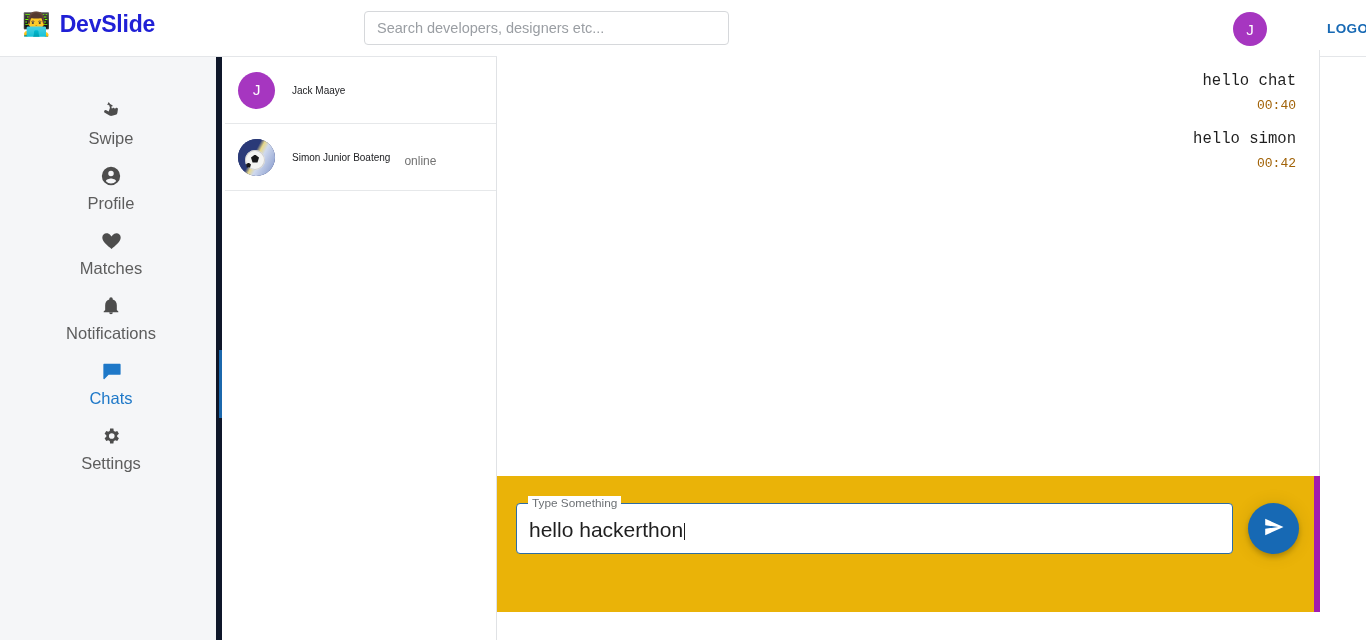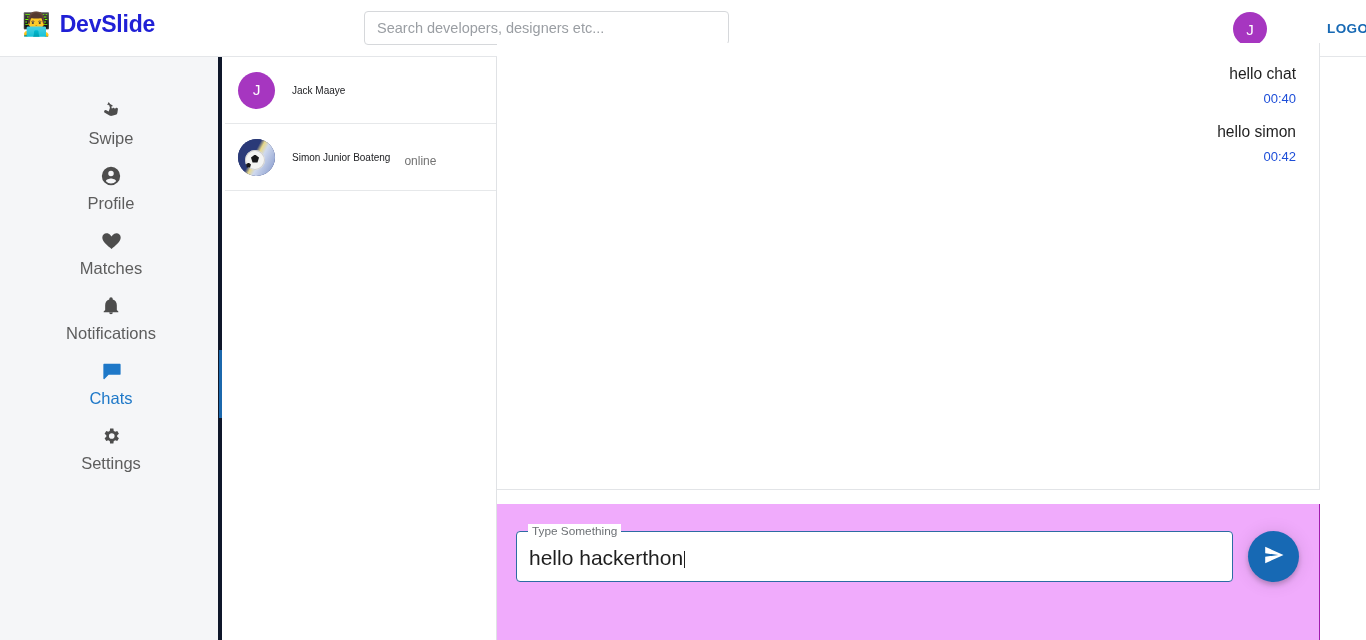--- a/index.html
+++ b/index.html
@@ -49,21 +49,21 @@
     position: absolute; left: 1283px; top: 21px;
     font-size: 13.5px; font-weight: bold; letter-spacing: 0.4px;
     color: #1769b4; cursor: pointer; margin-left: 44px;
   }
 
   
   .sidebar {
     position: absolute; top: 57px; left: 0;
     width: 222px; height: 583px;
     background: #f5f6f8;
-    border-right: 4px solid #0f172a;
+    border-right: 6px solid #0f172a;
   }
   .nav-item {
     position: absolute; left: 0; width: 222px;
     display: flex; flex-direction: column; align-items: center;
     cursor: pointer; user-select: none;
   }
   .nav-icon {
     height: 26px; display: flex; align-items: center; justify-content: center;
     color: #4d4d4d;
   }
@@ -132,41 +132,42 @@
   }
   .av-photo .ball::after {
     content: ""; position: absolute;
     left: 1px; top: 13px; width: 5px; height: 5px;
     background: #18181a;
     clip-path: polygon(50% 0%, 100% 38%, 81% 100%, 19% 100%, 0% 38%);
   }
 
   
   .messages-panel {
-    position: absolute; top: 43px; left: 497px;
+    position: absolute; top: 50px; left: 497px;
     width: 823px; height: 447px;
     background: #ffffff;
     border-bottom: 1px solid #e2e4e7;
     border-right: 1px solid #e2e4e7;
     padding: 22px 23px 0 0;
     overflow: hidden;
+    font-family: Liberation Mono, monospace;
   }
   .msg {
     display: flex; flex-direction: column; align-items: flex-end;
     margin-bottom: 17px;
   }
   .msg-text { font-size: 15.6px; color: #1f1f1f; }
-  .msg-time { margin-top: 8px; font-size: 13px; color: #1d4ed8; }
+  .msg-time { margin-top: 8px; font-size: 13px; color: #a16207; }
 
   
   .composer {
-    position: absolute; top: 504px; left: 497px;
+    position: absolute; top: 476px; left: 497px;
     width: 823px; height: 136px;
-    background: #f0abfc;
-    border-right: 1px solid #a21caf;
+    background: #eab308;
+    border-right: 6px solid #a21caf;
   }
   .field {
     position: absolute; left: 19px; top: 27px;
     width: 717px; height: 51px;
     border: 1px solid #2d6ca3; border-radius: 4px;
     background: #fff;
   }
   .field-label {
     position: absolute; left: 11px; top: -8px;
     background: #fff; padding: 0 4px;

